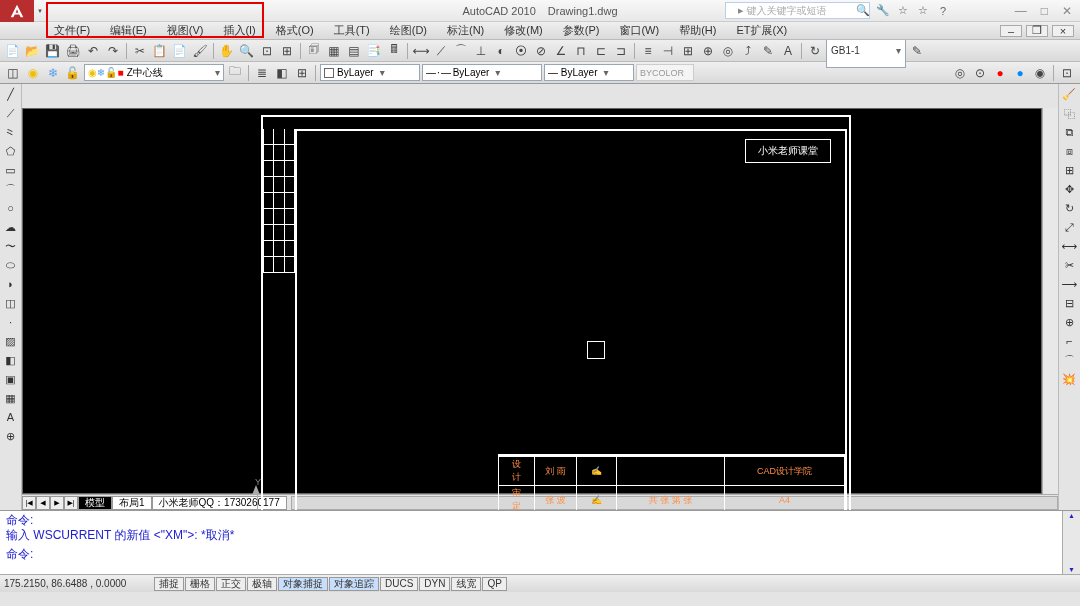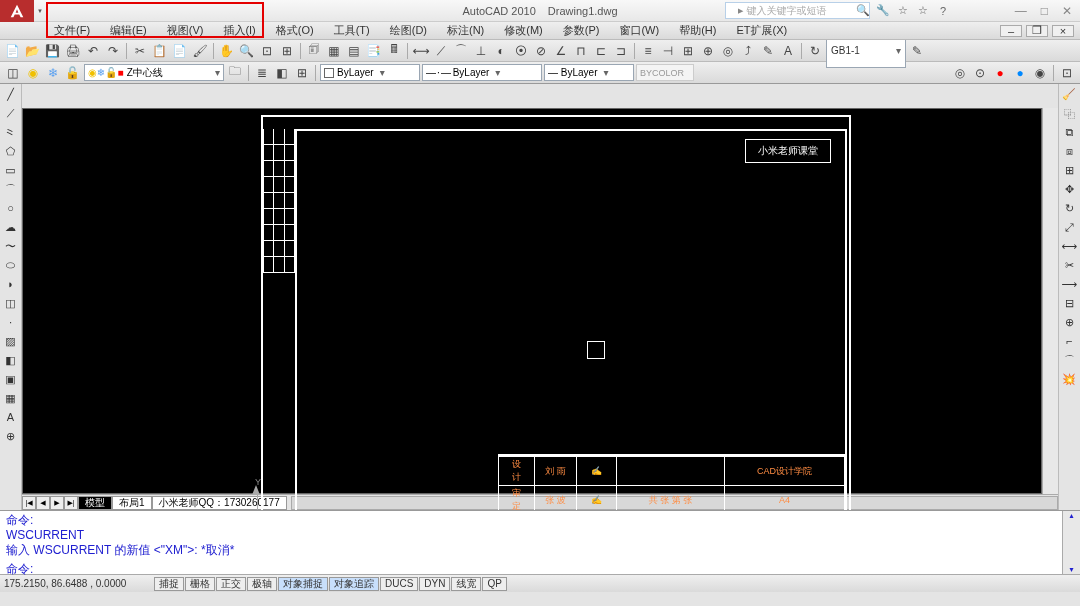--- a/index.html
+++ b/index.html
@@ -360,21 +360,20 @@
     <span>⊟</span>
     <span>⊕</span>
     <span>⌐</span>
     <span>⌒</span>
     <span>💥</span>
   </div>
 </div>
 
 <div class="cmd-area">
   <div class="cmd-line">命令:</div>
-  <div class="cmd-line">WSCURRENT</div>
   <div class="cmd-line"><span>输入 WSCURRENT 的新值 &lt;"XM"&gt;: *取消*</span></div>
   <div class="cmd-line" style="margin-top:4px">命令:</div>
   <div class="cmd-scroll">
       <span>▴</span>
       <span>▾</span>
     </div>
 </div>
 
 <div class="status">
   <span class="coords">175.2150,  86.6488 ,  0.0000</span>

